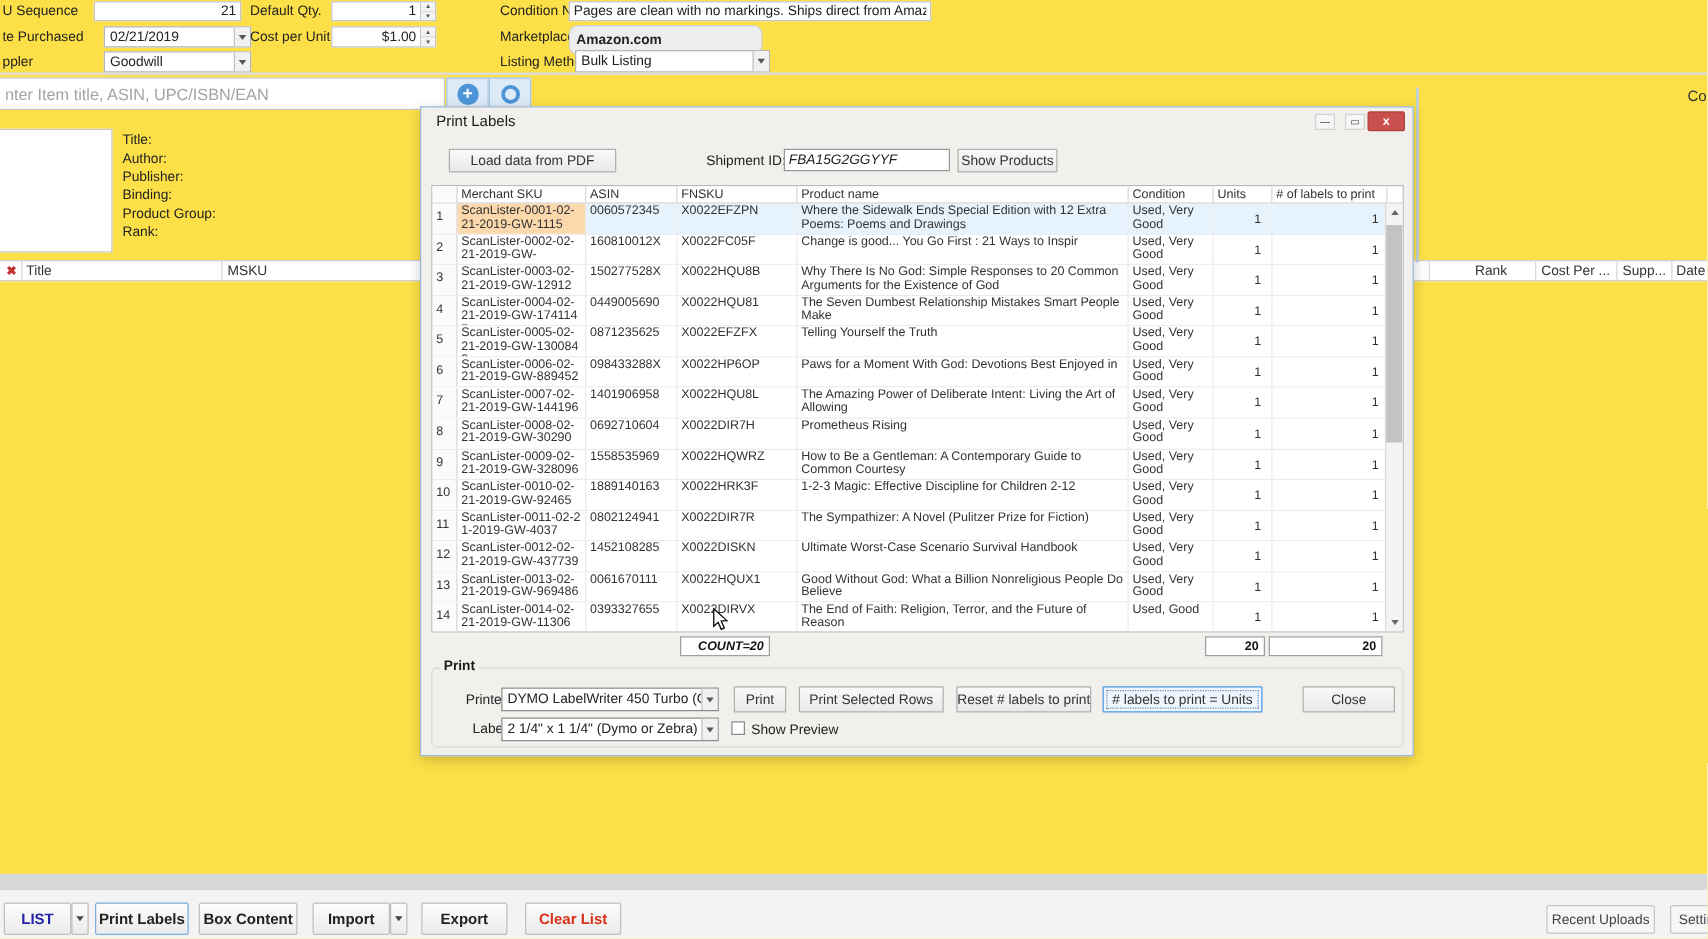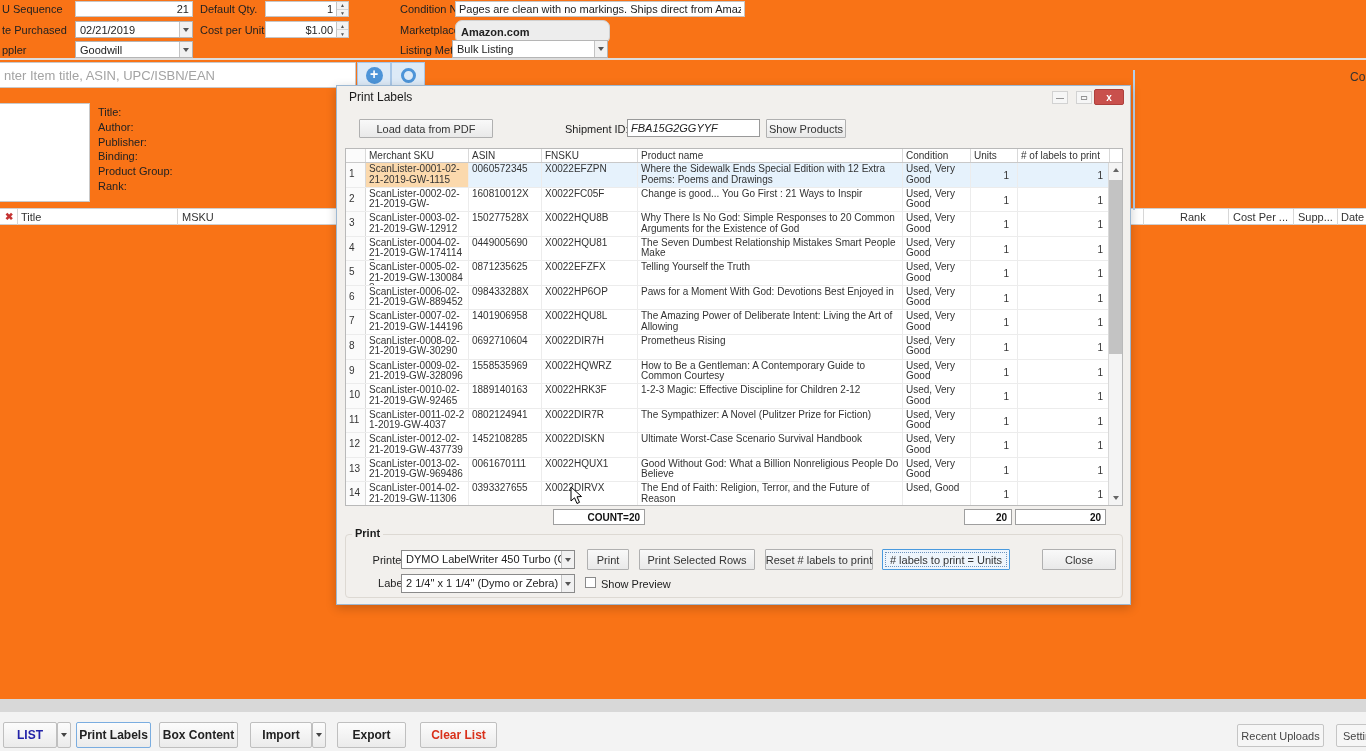--- a/index.html
+++ b/index.html
@@ -1,26 +1,26 @@
 <!DOCTYPE html>
 <html><head>
 <meta charset="utf-8">
 <style>
   * { margin:0; padding:0; box-sizing:border-box; }
   html,body { width:1366px; height:751px; overflow:hidden; background:#fff;
               font-family:"Liberation Sans", sans-serif; color:#222; }
   .abs { position:absolute; }
-  #stage { position:relative; width:1366px; height:751px; background:#f97316; }
+  #stage { position:relative; width:1366px; height:751px; background:#fde047; }
 
   
   .flabel { font-size:11px; color:#222; white-space:nowrap; }
   .finput { border:1px solid #c6c6c6; background:#fff; font-size:11px; padding:0 3px;
             display:flex; align-items:center; }
   .finput.right { justify-content:flex-end; }
-  .fselect { border:1px solid #b5b5b5; background:#fff; font-size:11px; display:flex; align-items:center; }
+  .fselect { border:1px solid #b5b5b5; background:#fff; font-size:11px; display:flex; align-items:center;margin-left:8px; }
   .fselect .txt { flex:1; padding:0 4px; white-space:nowrap; overflow:hidden; }
   .arrowbox { width:13px; align-self:stretch; border-left:1px solid #c3c3c3; background:#f1f1f1;
               display:flex; align-items:center; justify-content:center; }
   .tri-down { width:0; height:0; border-left:3px solid transparent; border-right:3px solid transparent;
               border-top:4px solid #555; }
   .spinner { width:12px; align-self:stretch; border-left:1px solid #c3c3c3; display:flex;
              flex-direction:column; }
   .spinner div { flex:1; display:flex; align-items:center; justify-content:center; font-size:5px; color:#555;
                  background:#f3f3f3; }
   .spinner div:first-child { border-bottom:1px solid #d5d5d5; }
@@ -436,21 +436,21 @@
         <div class="sb-up">
             <span class="tri-up-s"></span>
           </div>
         <div id="sb-thumb"></div>
         <div class="sb-down">
             <span class="tri-dn-s"></span>
           </div>
       </div>
     </div>
 
-    <div class="totcell" style="left:216px;top:423px;width:92px;height:16px;">COUNT=20</div>
+    <div class="totcell" style="left:207px;top:423px;width:72px;height:16px;font-style:italic;">COUNT=20</div>
     <div class="totcell" style="left:627px;top:423px;width:48px;height:16px;">20</div>
     <div class="totcell" style="left:678px;top:423px;width:91px;height:16px;">20</div>
 
     <div id="printgroup">
       <div class="glabel">Print</div>
 
       <div class="dlg-label" style="left:10px;top:19px;width:49px;text-align:right;position:absolute;">Printer</div>
       <div class="pselect" style="left:55px;top:15px;width:174px;height:19px;">
         <span class="txt">DYMO LabelWriter 450 Turbo (Co...</span>
         <span class="arrowbox">

